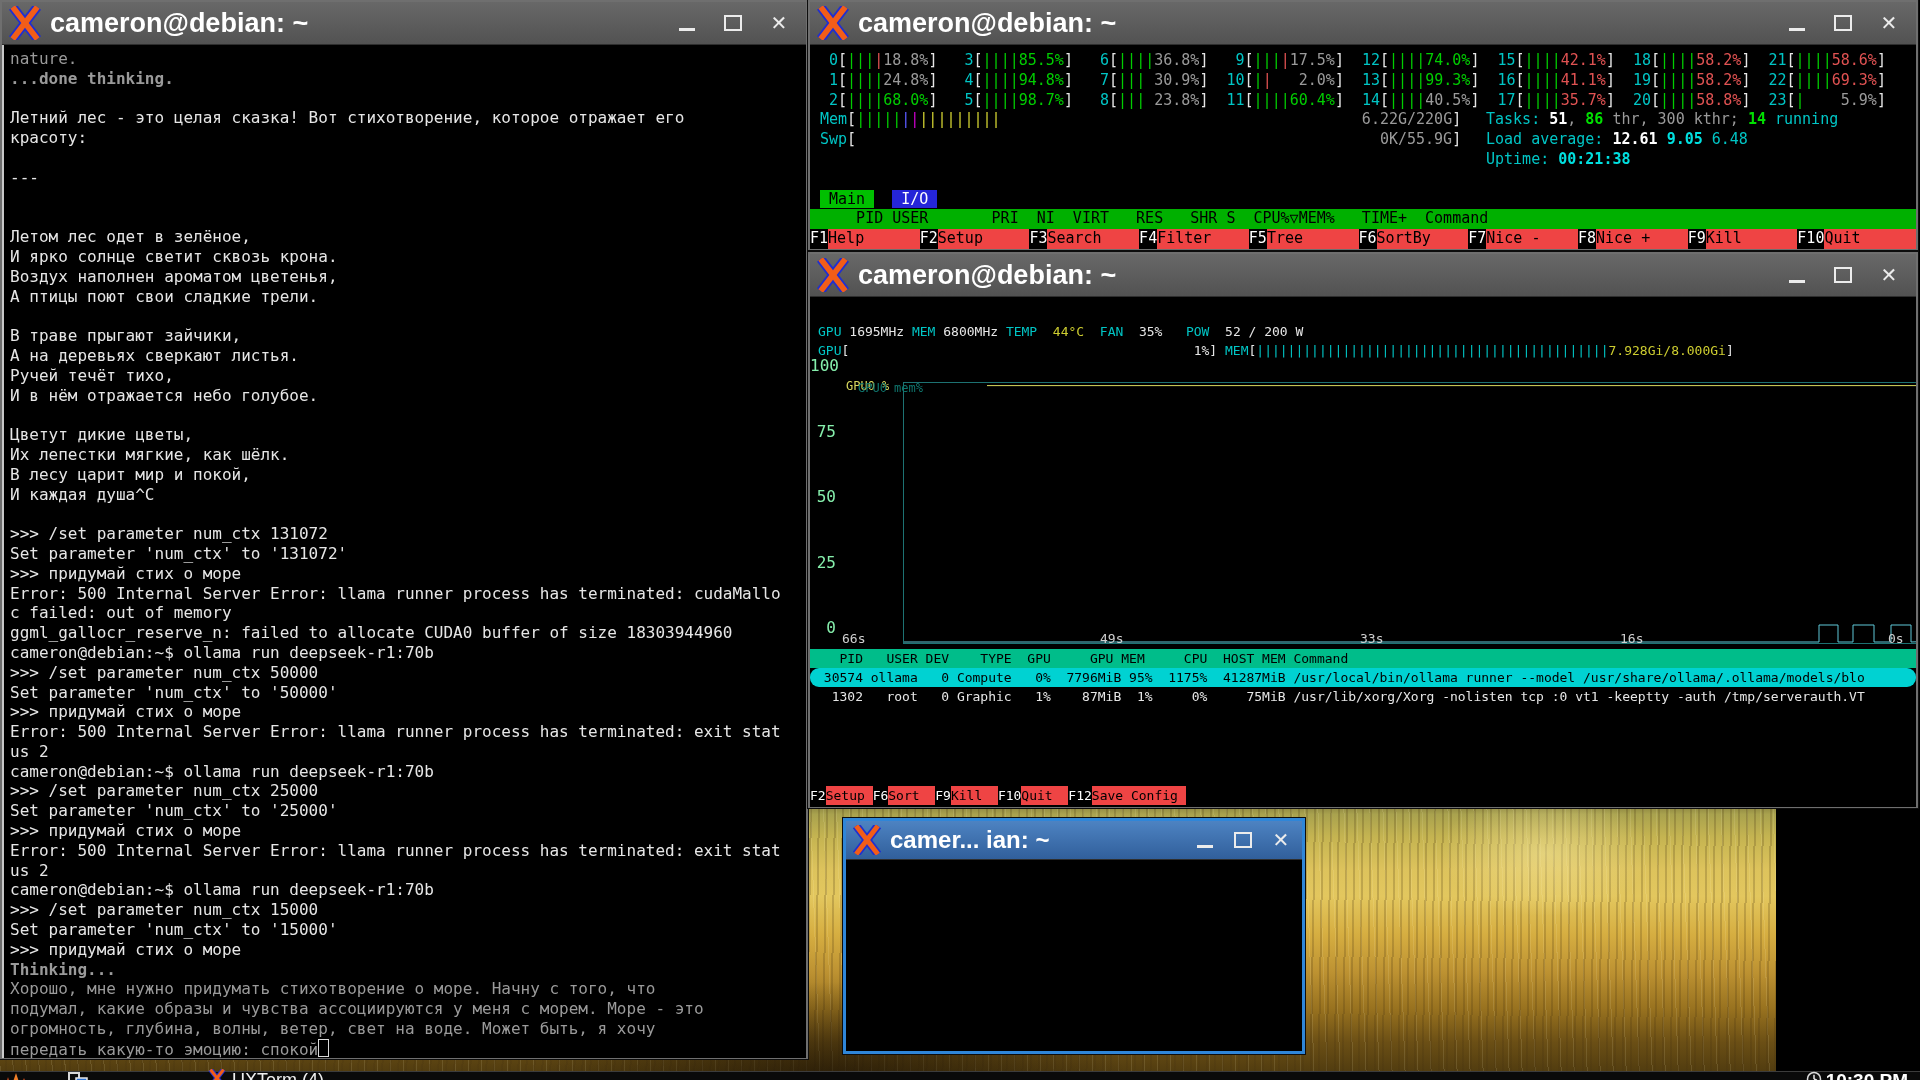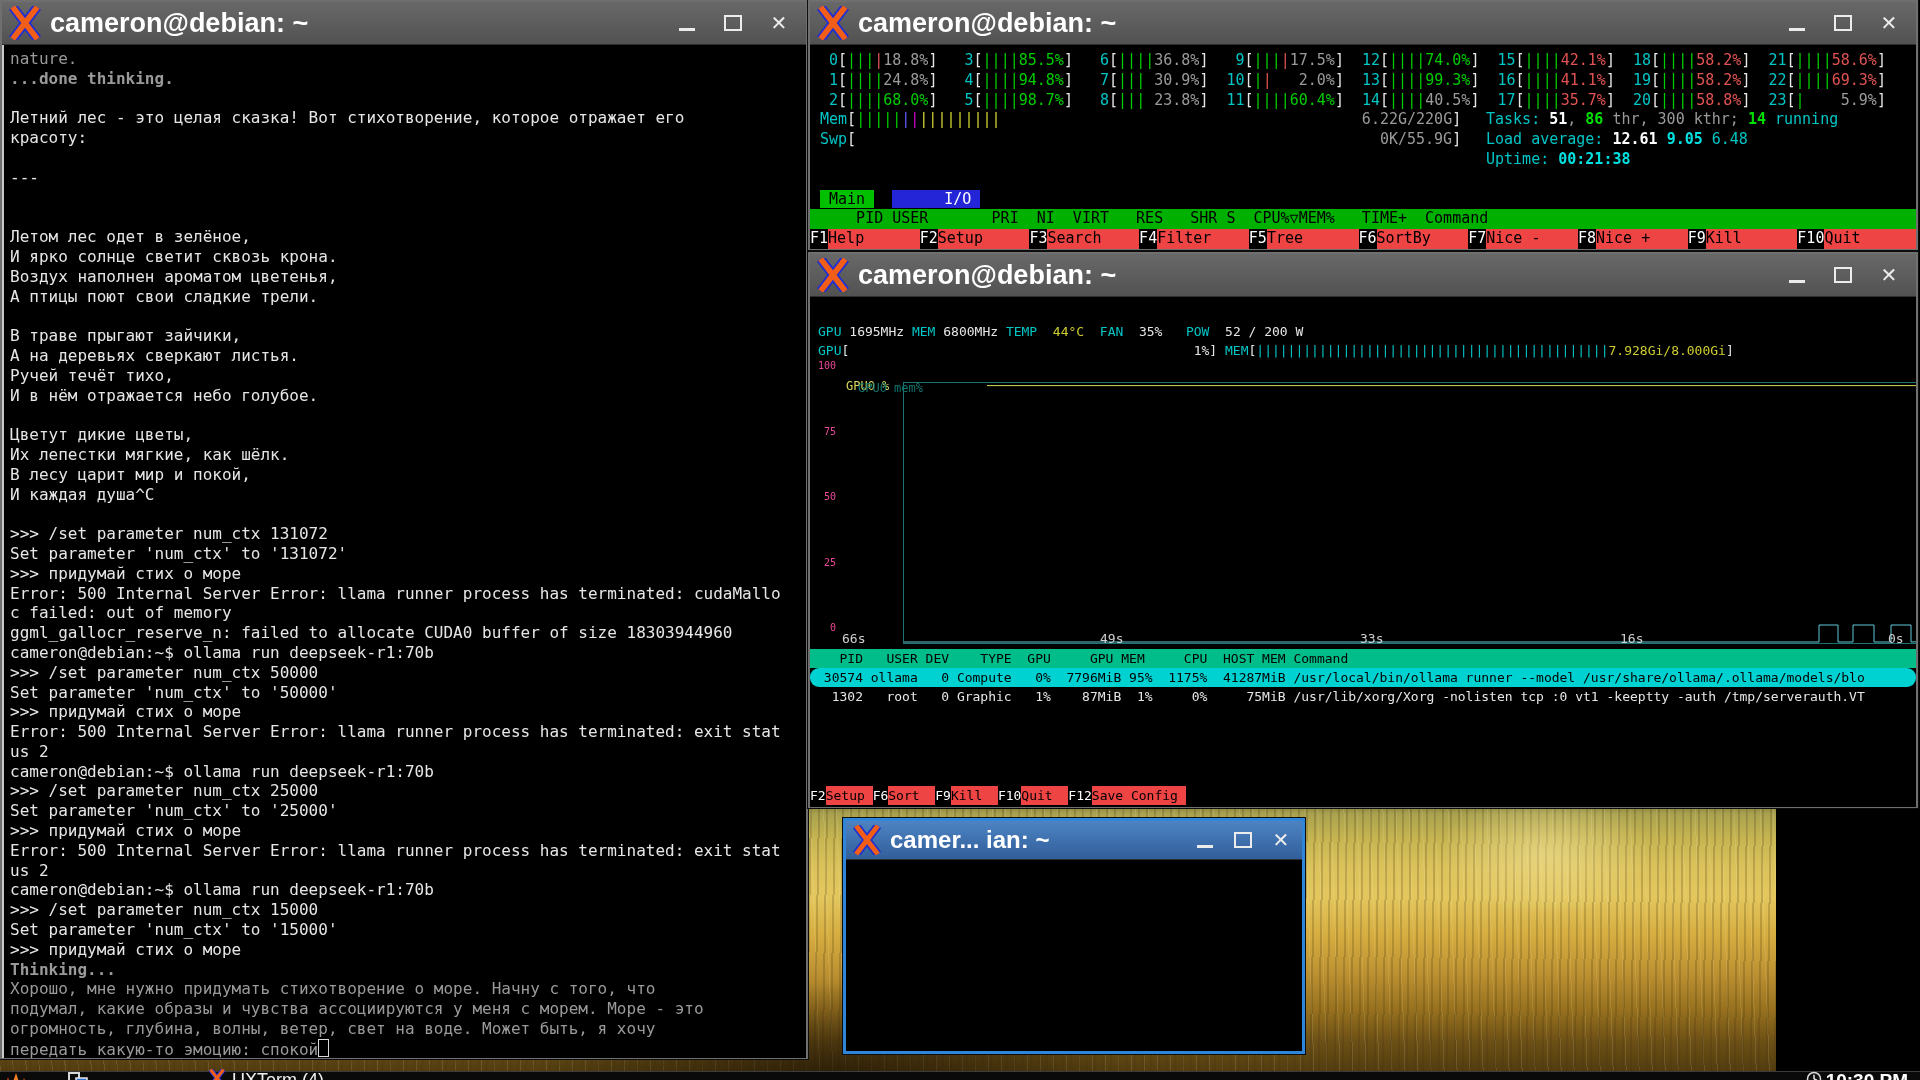--- a/index.html
+++ b/index.html
@@ -35,31 +35,31 @@
   .c-cy{color:#00c5c5;} .c-cyb{color:#00e0e0;font-weight:bold;}
   .c-g{color:#00cd00;} .c-gb{color:#00e000;font-weight:bold;}
   .c-r{color:#e05252;} .c-y{color:#cdcd30;} .c-m{color:#cd00cd;} .c-b{color:#5a5aff;}
   .cursor-hollow{display:inline-block;width:9px;height:16px;border:1px solid #dcdcdc;vertical-align:-2px;}
   
   #htop-content{font-size:15px;line-height:19.8px;padding:6px 0 0 10px;color:#e6e6e6;}
   .hline{height:19.8px;position:relative;}
   .meter{display:inline-block;width:135.5px;white-space:pre;}
   .habs{position:absolute;left:666px;top:0;white-space:pre;}
   .tab-main{background:#00c000;color:#000;}
-  .tab-io{background:#2525d8;color:#fff;padding-left:43px;}
+  .tab-io{background:#2525d8;color:#fff;}
   .hheader{background:#00b000;color:#000;height:19.8px;margin-left:-10px;padding-left:10px;}
   .fkrow{display:flex;height:19.8px;margin-left:-10px;}
   .fk-key{color:#fff;background:#000;white-space:pre;}
   .fk-label{background:#ef4444;color:#000;white-space:pre;}
   .fkrow.grow .fk-label{flex:1;}
   
   .nv-content{position:relative;height:510px;font-size:13px;line-height:19px;color:#e6e6e6;}
   .nvline{position:absolute;left:8px;white-space:pre;}
   .chart-box{position:absolute;left:30px;top:66px;width:1066px;height:262px;}
-  .ylab{position:absolute;width:26px;text-align:right;color:#ec4899;font-size:10px;}
+  .ylab{position:absolute;width:26px;text-align:right;color:#86efac;font-size:16px;}
   .xlab{position:absolute;top:332px;color:#cfcfcf;font-size:13px;}
   .legend{position:absolute;font-size:12px;line-height:14px;white-space:pre;}
   .nv-table-row{position:absolute;left:0;width:100%;height:19px;white-space:pre;overflow:hidden;font-size:13px;padding-left:6px;box-sizing:border-box;}
   .nv-head{background:#00bd8a;color:#000;}
   .nv-sel{background:#00d2d2;color:#000;}
   .nv-plain{color:#e6e6e6;}
   .nv-fk{position:absolute;left:0;bottom:2px;display:flex;font-size:13px;height:19px;}
   
   #win-small{border:3px solid #2f86d8;}
   #win-small .titlebar{background:linear-gradient(#4d83c2,#315f9b);height:38px;}

